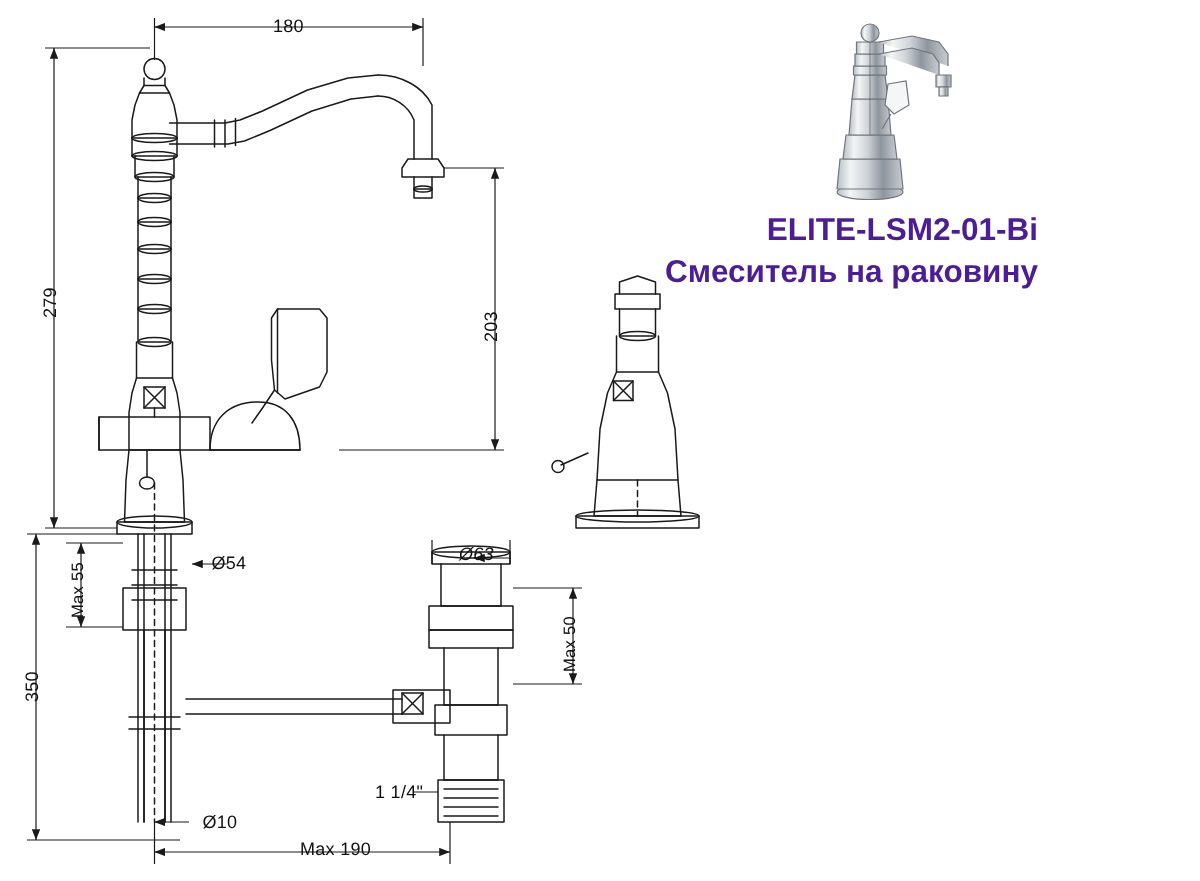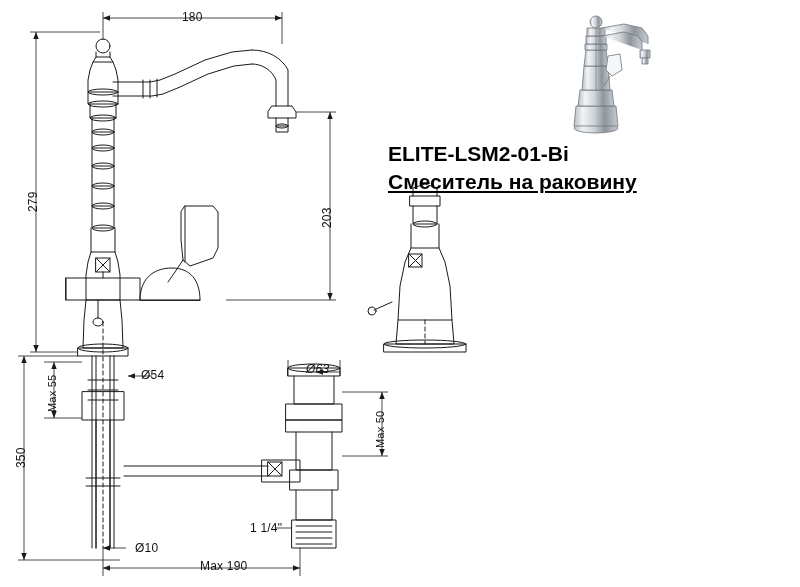--- a/index.html
+++ b/index.html
@@ -12,21 +12,20 @@
     height: 587px;
     overflow: hidden;
     font-family: "Liberation Sans", sans-serif;
     color: #1a1a1a;
   }
   #sheet {
     position: relative;
     width: 708px;
     height: 587px;
     background: #ffffff;
-    padding-left: 16px;
   }
   svg.drawing {
     position: absolute;
     left: 0;
     top: 0;
     width: 800px;
     height: 587px;
   }
   .dim-label {
     position: absolute;
@@ -38,34 +37,33 @@
   }
   .rot90 {
     transform: rotate(-90deg);
     transform-origin: left top;
   }
   #title-block {
     position: absolute;
     right: 16px;
     top: 140px;
     width: 320px;
-    text-align: left;
+    text-align: right;
     font-family: "Liberation Sans", sans-serif;
     font-size: 21px;
     font-weight: bold;
     line-height: 1.3;
-    color: #000000;
+    color: #4c1d95;
   }
   #title-block .code {
     display: block;
     margin-bottom: 1px;
   }
   #title-block .desc-line {
     display: block;
-    text-decoration: underline;
   }
   #photo {
     position: absolute;
     right: 60px;
     top: 6px;
     width: 120px;
     height: 130px;
   }
   #photo svg { display: block; }
 </style>

